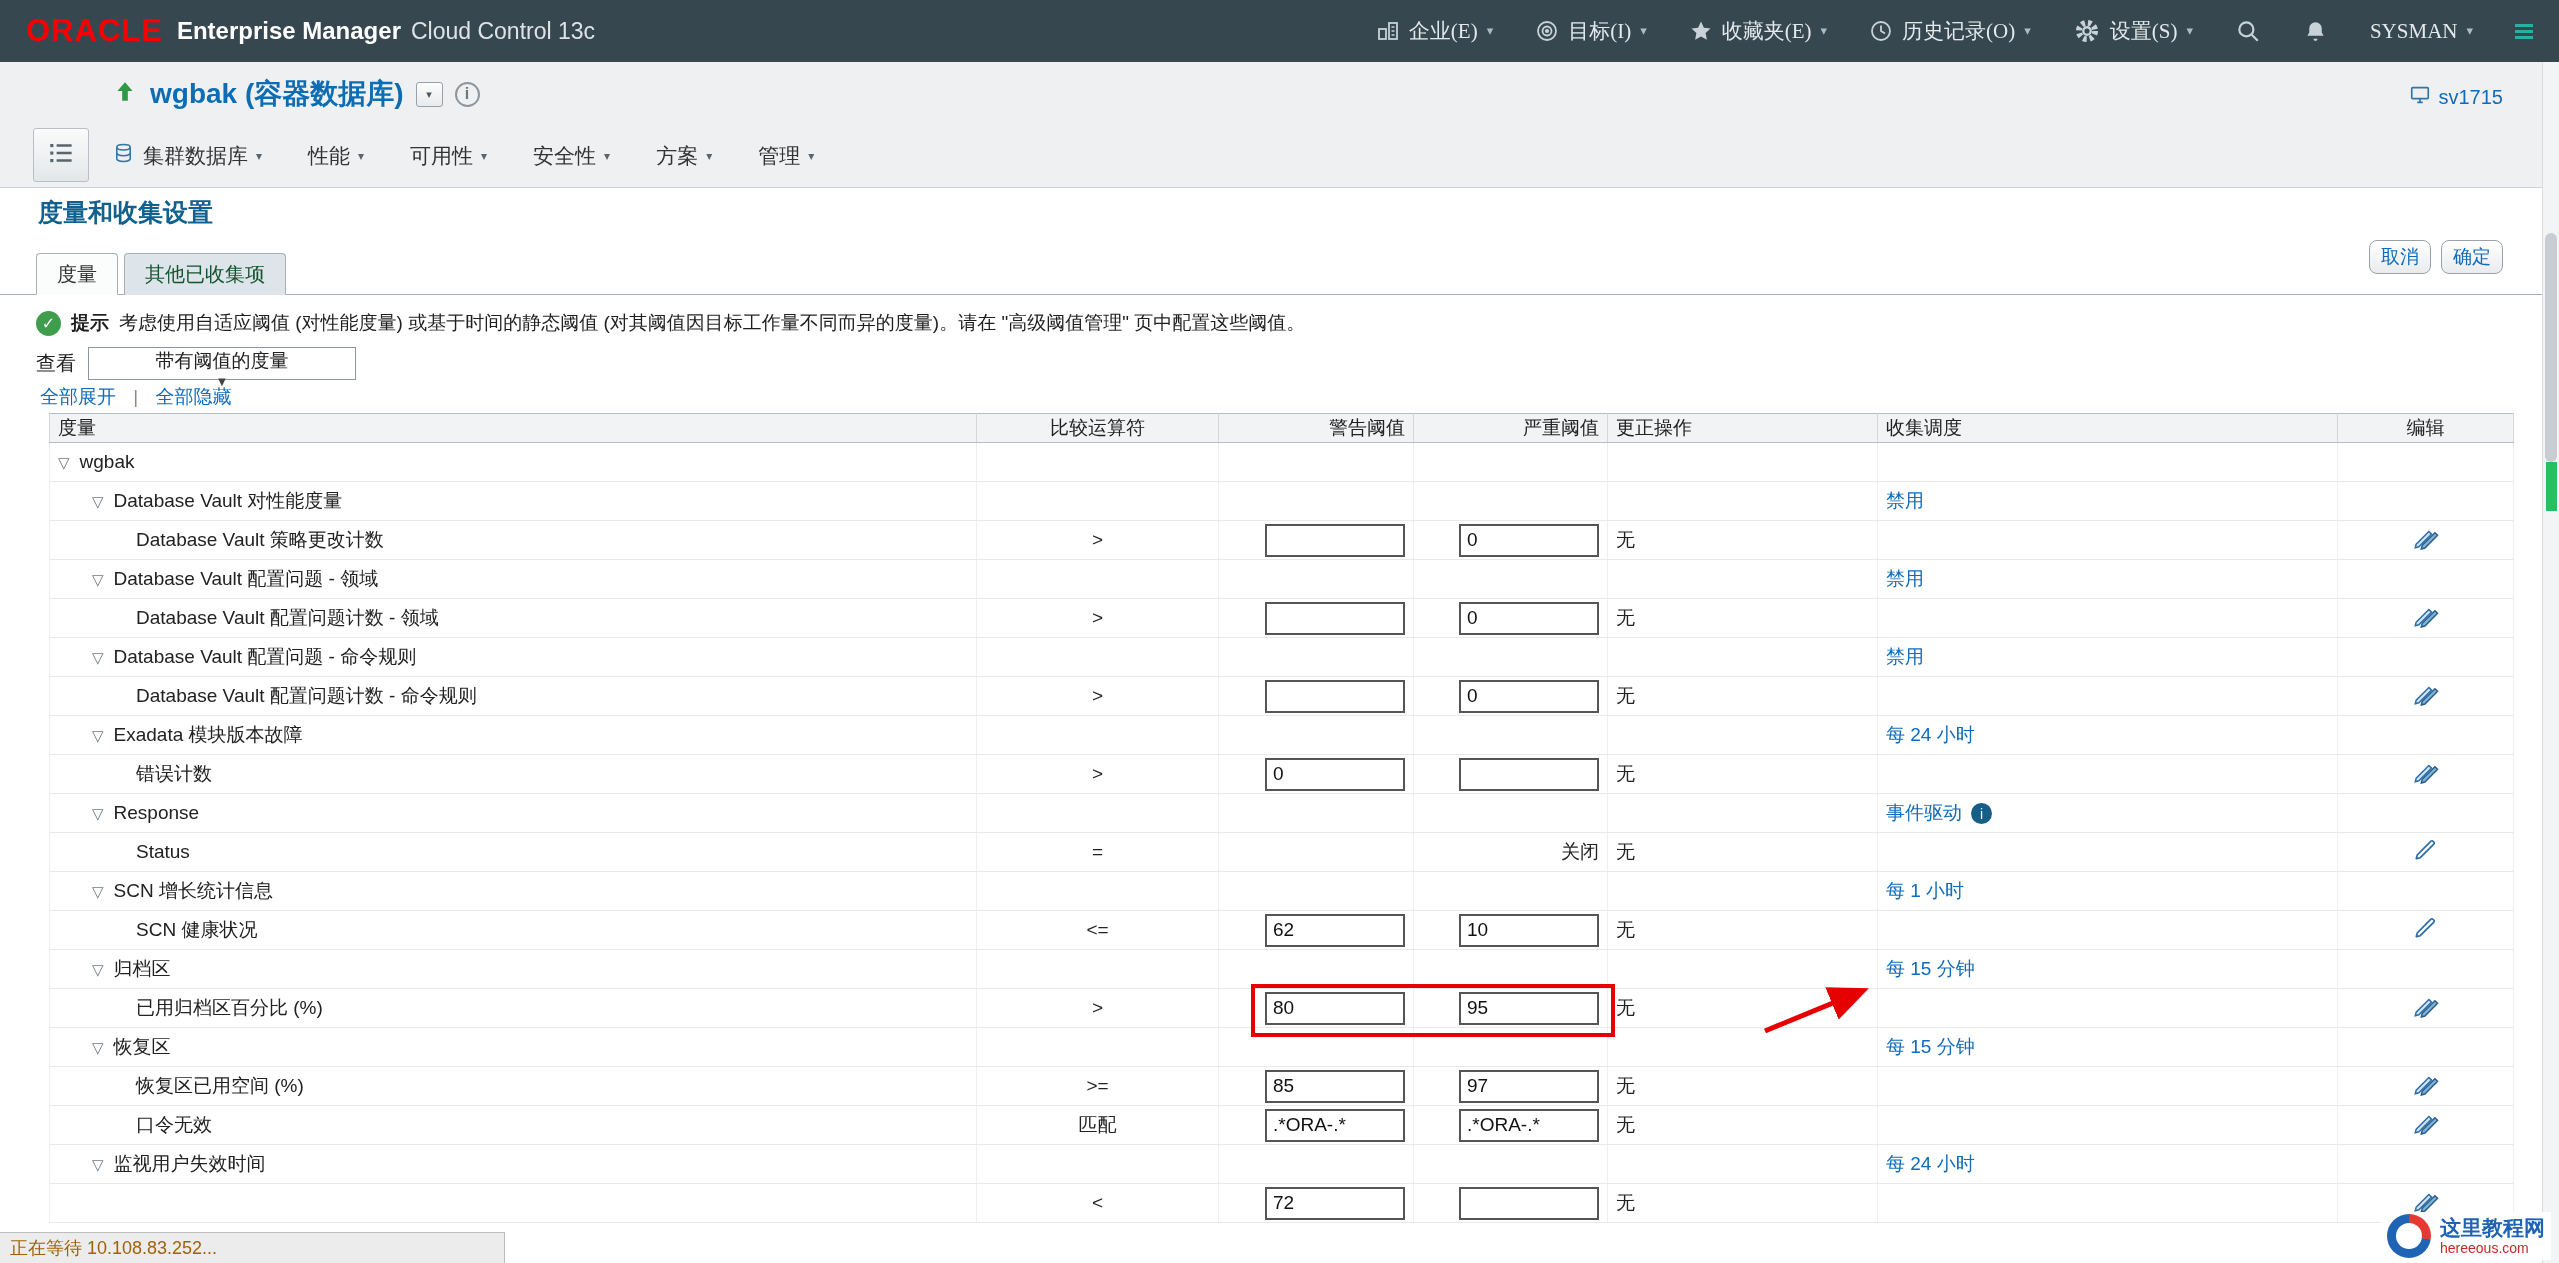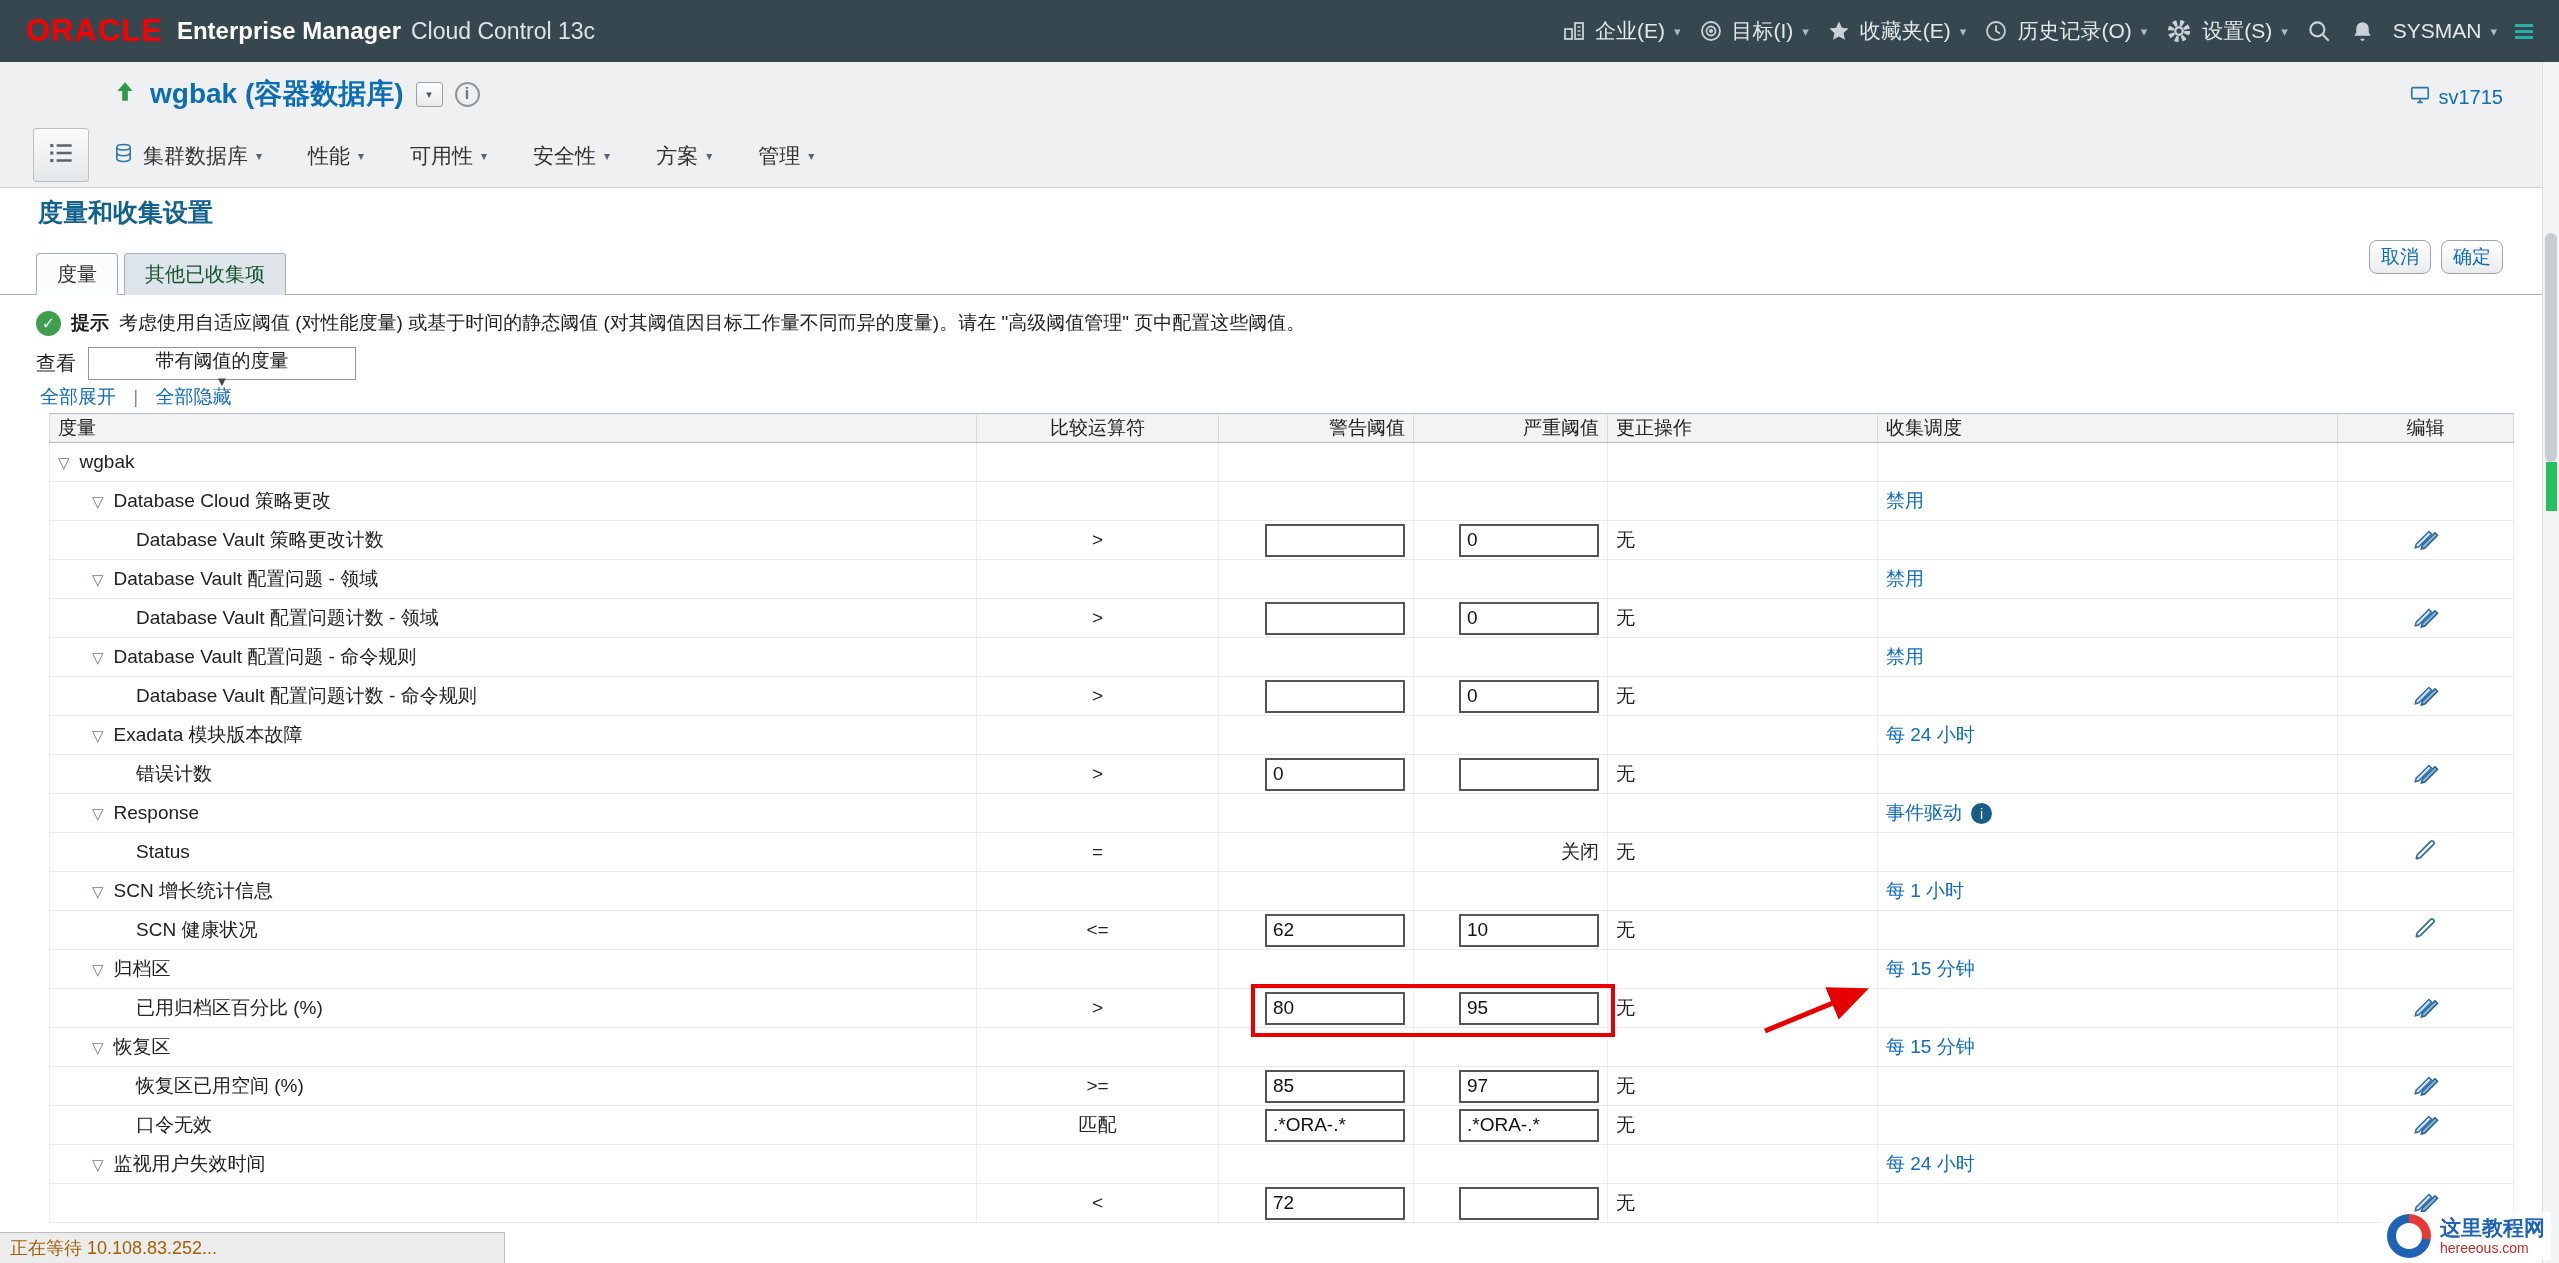--- a/index.html
+++ b/index.html
@@ -4,21 +4,21 @@
 <style>
   * { margin:0; padding:0; box-sizing:border-box; }
   body { font-family:"Liberation Sans","DejaVu Sans",sans-serif; background:#fff; }
   .page { position:relative; width:2559px; height:1263px; background:#fff; overflow:hidden; font-size:19px; color:#222; }
 
   
   .topbar { height:62px; background:#37474f; display:flex; align-items:center; padding:0 26px; color:#e6ebee; }
   .logo { color:#f80000; font-size:31px; font-weight:bold; letter-spacing:1px; margin-right:14px; }
   .prod { font-size:24px; font-weight:bold; color:#fff; white-space:nowrap; }
   .edition { font-size:23px; color:#dde3e7; margin-left:10px; white-space:nowrap; }
-  .topbar-right { margin-left:auto; display:flex; align-items:center; gap:18px; }
+  .topbar-right { margin-left:auto; display:flex; align-items:center; gap:42px;font-family:Liberation Serif, serif; }
   .hmenu { display:flex; align-items:center; gap:9px; font-size:21px; color:#e2e8eb; cursor:pointer; white-space:nowrap; }
   .hmenu svg, .tool-ic svg { color:#c8d2d8; display:block; }
   .caret { font-size:13px; color:#aeb9c0; }
   .tool-ic { cursor:pointer; }
   .switcher { display:flex; flex-direction:column; gap:3px; cursor:pointer; }
   .switcher i { display:block; width:18px; height:3px; background:#27b0a3; }
 
   
   .subheader { height:126px; background:#eef0f2; border-bottom:1px solid #ccd1d5; position:relative; }
   .title-row { display:flex; align-items:center; padding:13px 0 0 112px; gap:12px; }
@@ -292,21 +292,21 @@
         <tr class="row-root">
           <td class="c-name"><span class="ind-root"><span class="tri">▽</span><span class="mlabel">wgbak</span></span></td>
           <td class="c-op"></td>
           <td class="c-th"></td>
           <td class="c-th"></td>
           <td class="c-act"></td>
           <td class="c-sch"></td>
           <td class="c-edit"></td>
         </tr>
         <tr class="row-group">
-          <td class="c-name"><span class="ind-group"><span class="tri">▽</span><span class="mlabel">Database Cloud 策略更改</span></span></td>
+          <td class="c-name"><span class="ind-group"><span class="tri">▽</span><span class="mlabel">Database Vault 对性能度量</span></span></td>
           <td class="c-op"></td>
           <td class="c-th"></td>
           <td class="c-th"></td>
           <td class="c-act"></td>
           <td class="c-sch"><span class="schlink">禁用</span></td>
           <td class="c-edit"></td>
         </tr>
         <tr class="row-metric">
           <td class="c-name"><span class="ind-metric"><span class="mlabel">Database Vault 策略更改计数</span></span></td>
           <td class="c-op">&gt;</td>

